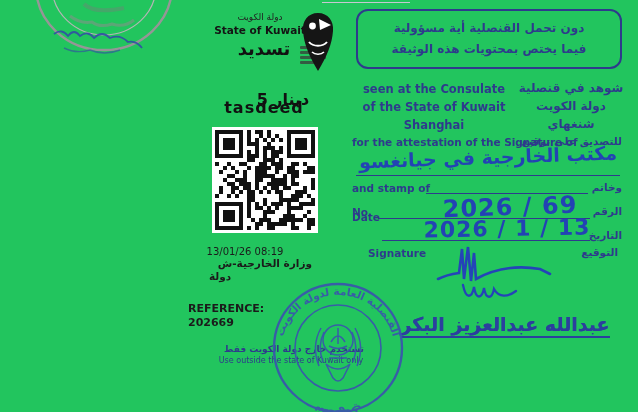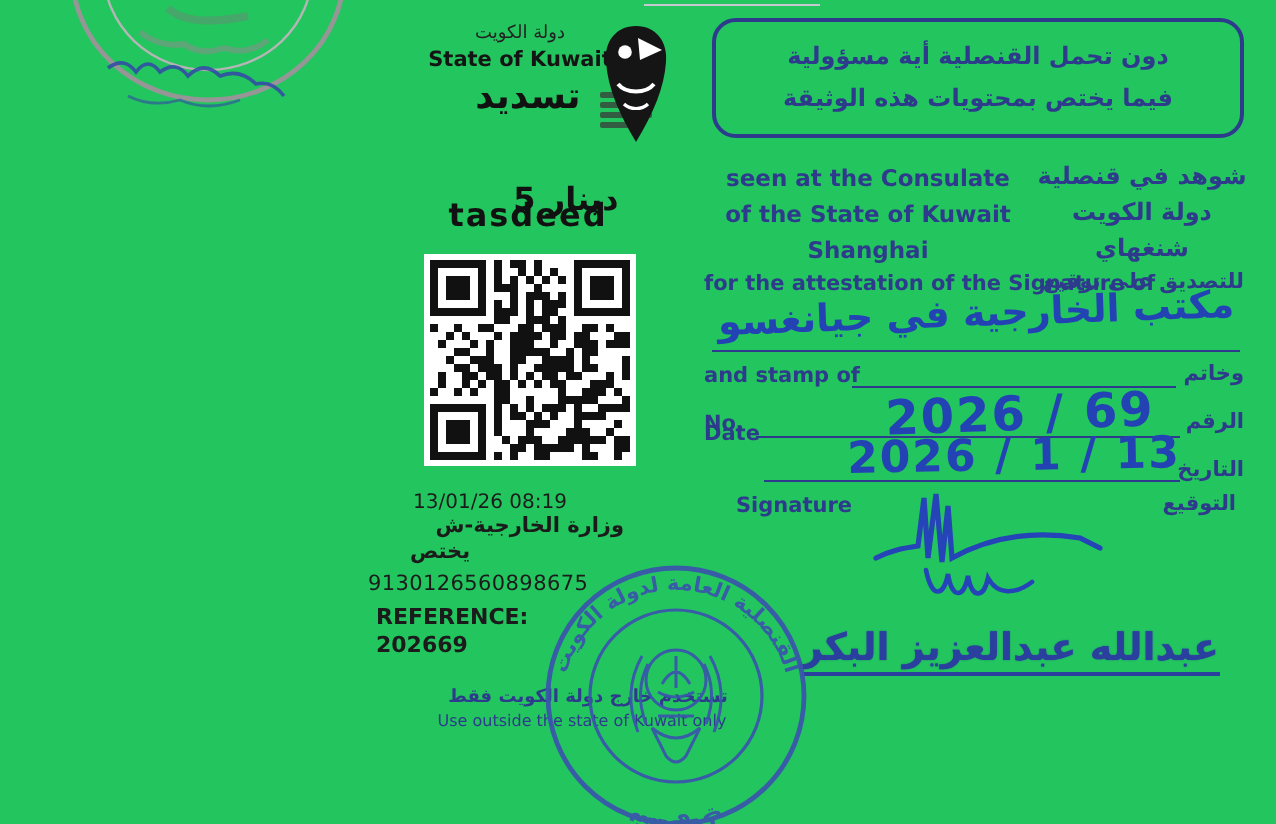--- a/index.html
+++ b/index.html
@@ -381,22 +381,21 @@
         <rect x="72" y="0" width="28" height="28" fill="#111"></rect>
         <rect x="76" y="4" width="20" height="20" fill="#fff"></rect>
         <rect x="80" y="8" width="12" height="12" fill="#111"></rect>
         <rect x="0" y="72" width="28" height="28" fill="#111"></rect>
         <rect x="4" y="76" width="20" height="20" fill="#fff"></rect>
         <rect x="8" y="80" width="12" height="12" fill="#111"></rect>
       </svg></div>
 
   <div class="abs mofa-dt center">13/01/26 08:19</div>
   <div class="abs mofa-l1 ar">وزارة الخارجية-ش</div>
-  <div class="abs mofa-l2 ar center">يختص</div>
-  <div class="abs mofa-serial">9130126560898675</div>
+  <div class="abs mofa-l2 ar center">دولة</div>
   <div class="abs mofa-ref">REFERENCE:</div>
   <div class="abs mofa-refv">202669</div>
 
   <div class="abs note-ar center ar">تستخدم خارج دولة الكويت فقط</div>
   <div class="abs note-en center">Use outside the state of Kuwait only</div>
 
   <svg class="abs round-stamp" width="150" height="150" viewBox="0 0 150 150">
     <defs>
       <path id="arcTop" d="M18,70 A57,57 0 0 1 132,70"></path>
       <path id="arcBottom" d="M133,70 A58,58 0 0 1 17,70"></path>

